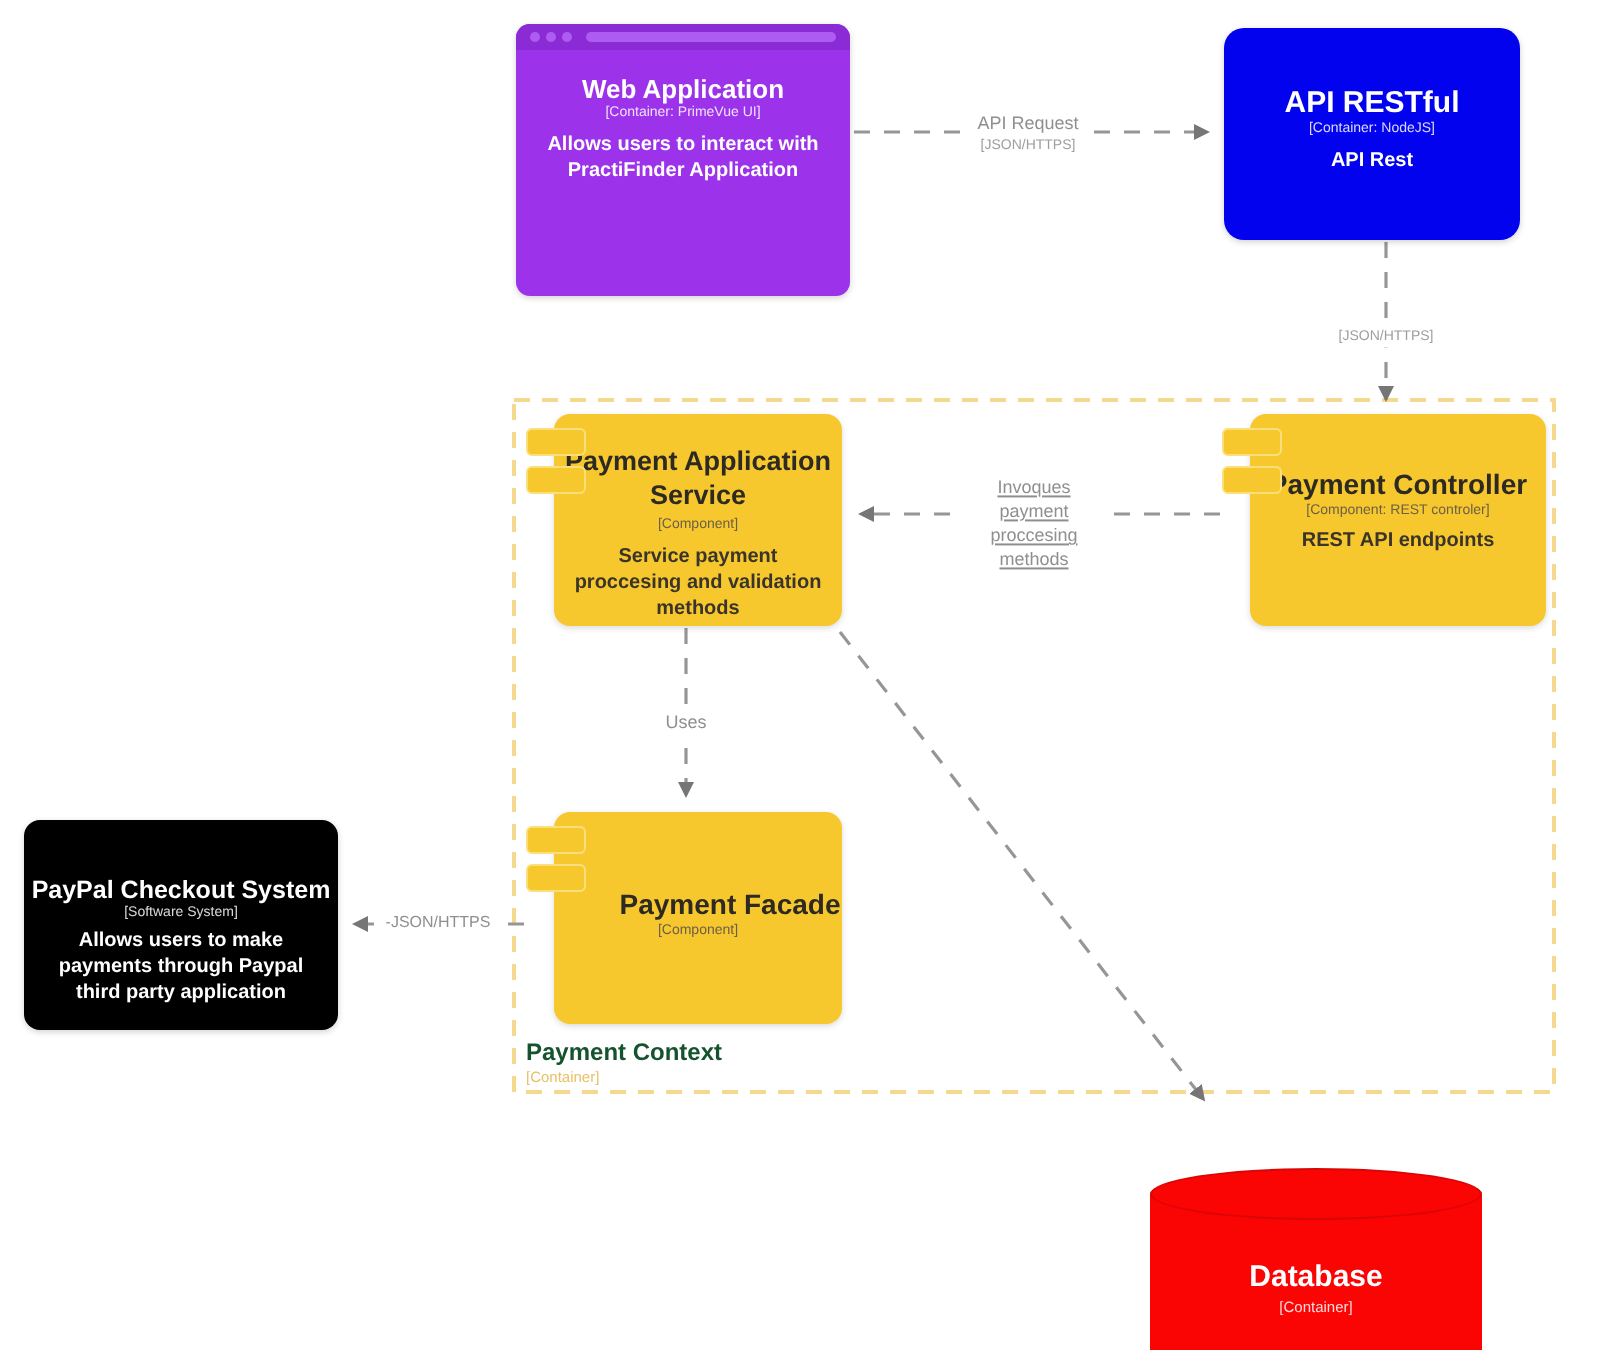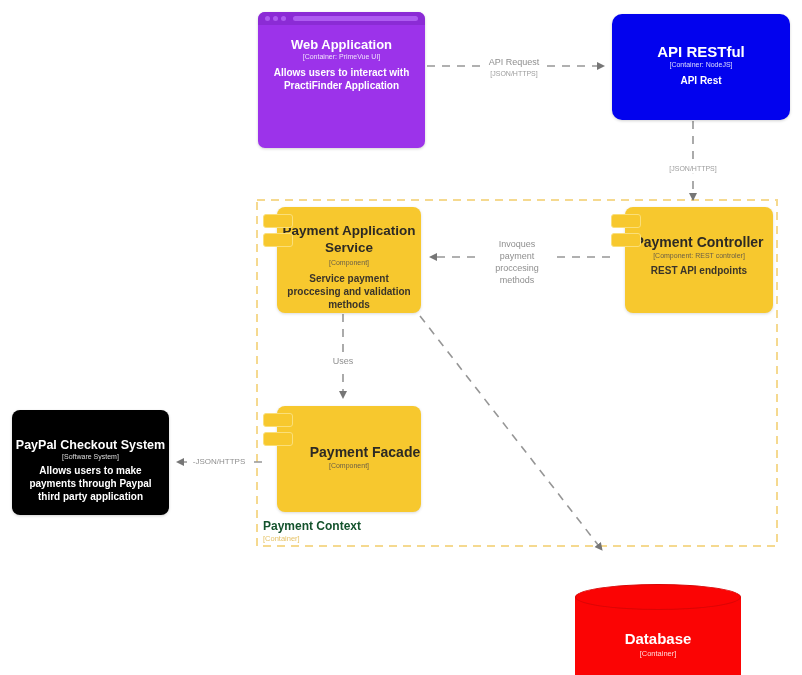--- a/index.html
+++ b/index.html
@@ -21,21 +21,21 @@
   .browser-bar { height:13px; background:#8B2BD5; border-radius:7px 7px 0 0;
                  display:flex; align-items:center; padding:0 7px; gap:3px; }
   .browser-bar .dot { width:5px; height:5px; border-radius:50%; background:#AE5BF1; flex:0 0 auto; }
   .browser-bar .addr { height:5px; flex:1 1 auto; margin-left:4px; border-radius:3px; background:#AE5BF1; }
   .web .body { padding:12px 8px 0 8px; }
   .web .title { font-size:13px; margin-bottom:1px; }
   .web .meta  { font-size:7px; margin-bottom:6px; }
   .web .desc  { font-size:10px; line-height:1.3; }
 
   
-  .api { left:612px; top:14px; width:178px; height:106px; background:#0202EE;
+  .api { left:612px; top:14px; width:148px; height:106px; background:#0202EE;
          border-radius:10px; padding-top:29px; box-shadow:0 1px 3px rgba(0,0,0,.18); }
   .api .title { font-size:15px; margin-bottom:1px; }
   .api .meta  { font-size:7px; margin-bottom:7px; }
   .api .desc  { font-size:10px; }
 
   
   .component { background:#F7C82E; border-radius:8px; color:#2d2a24;
                box-shadow:0 1px 3px rgba(0,0,0,.15); }
   .component .title { color:#2d2a24; }
   .component .meta  { color:#6b5f46; }
@@ -83,21 +83,21 @@
   .boundary-label .bmeta  { color:#E6C266; font-size:7.5px; margin-top:1px; }
 
   
   .edge-label { position:absolute; z-index:3; transform:translate(-50%,-50%);
                 text-align:center; color:#8f8f8f; background:#ffffff; padding:1px 3px;
                 line-height:1.35; }
   .edge-label .l1 { font-size:9px; }
   .edge-label .l2 { font-size:7px; color:#9d9d9d; margin-top:1px; }
   .lbl-api-request { left:514px; top:67px; }
   .lbl-json-vert   { left:693px; top:168px; }
-  .lbl-invoques    { left:517px; top:262px; width:64px; font-size:9px; }
+  .lbl-invoques    { left:517px; top:262px; width:64px; font-size:9px;text-decoration:underline; }
   .lbl-uses        { left:343px; top:361px; font-size:9px; }
   .lbl-json-paypal { left:219px; top:462px; font-size:8px; }
 </style>
 </head>
 <body>
 
 <div class="canvas">
 
   <svg class="wires" width="802" height="675">
     <defs>

